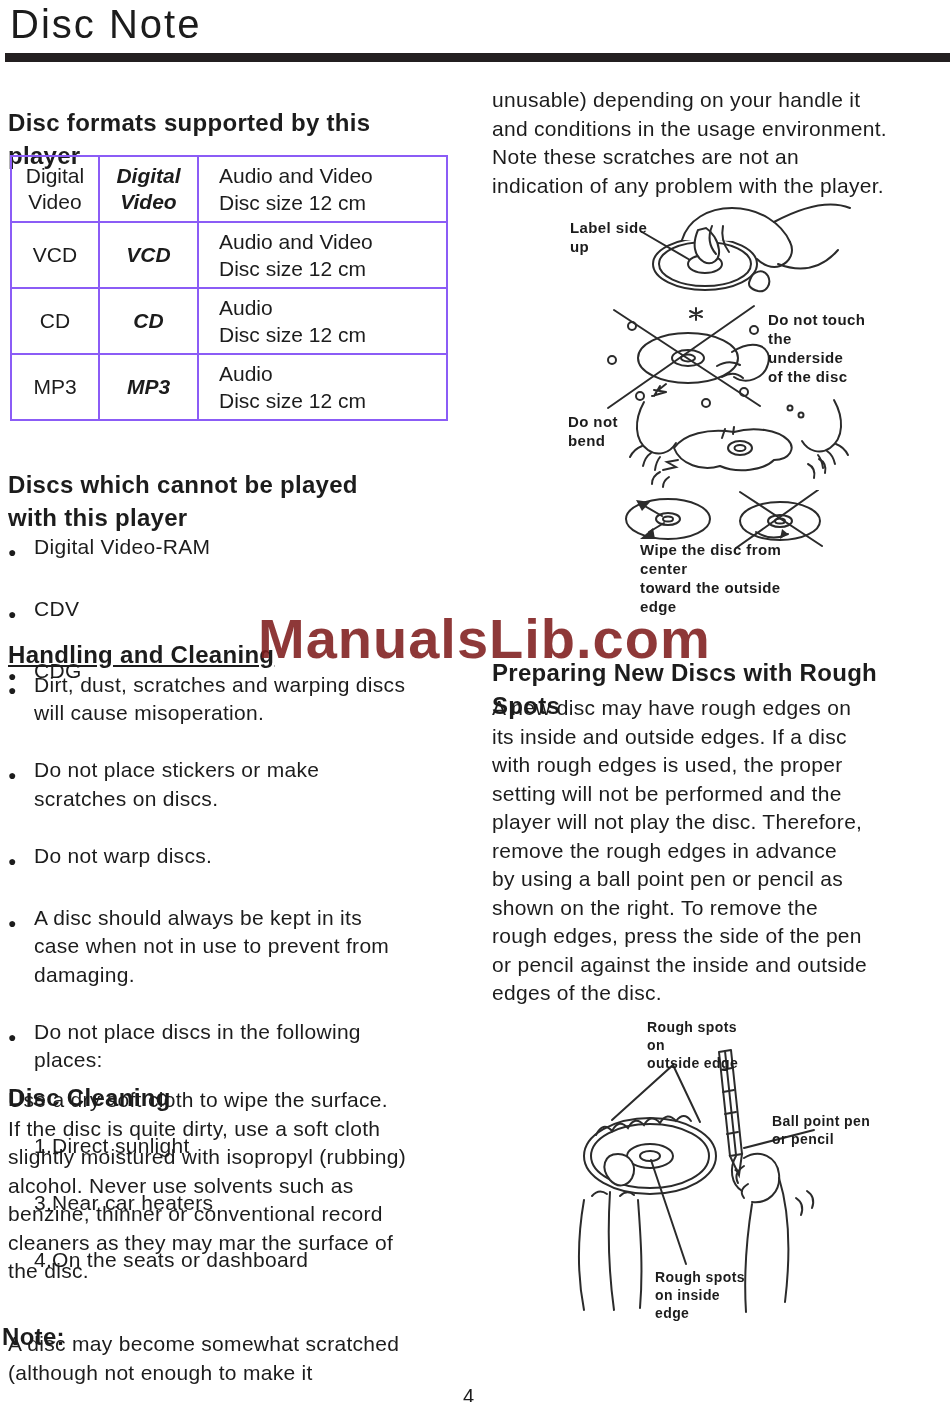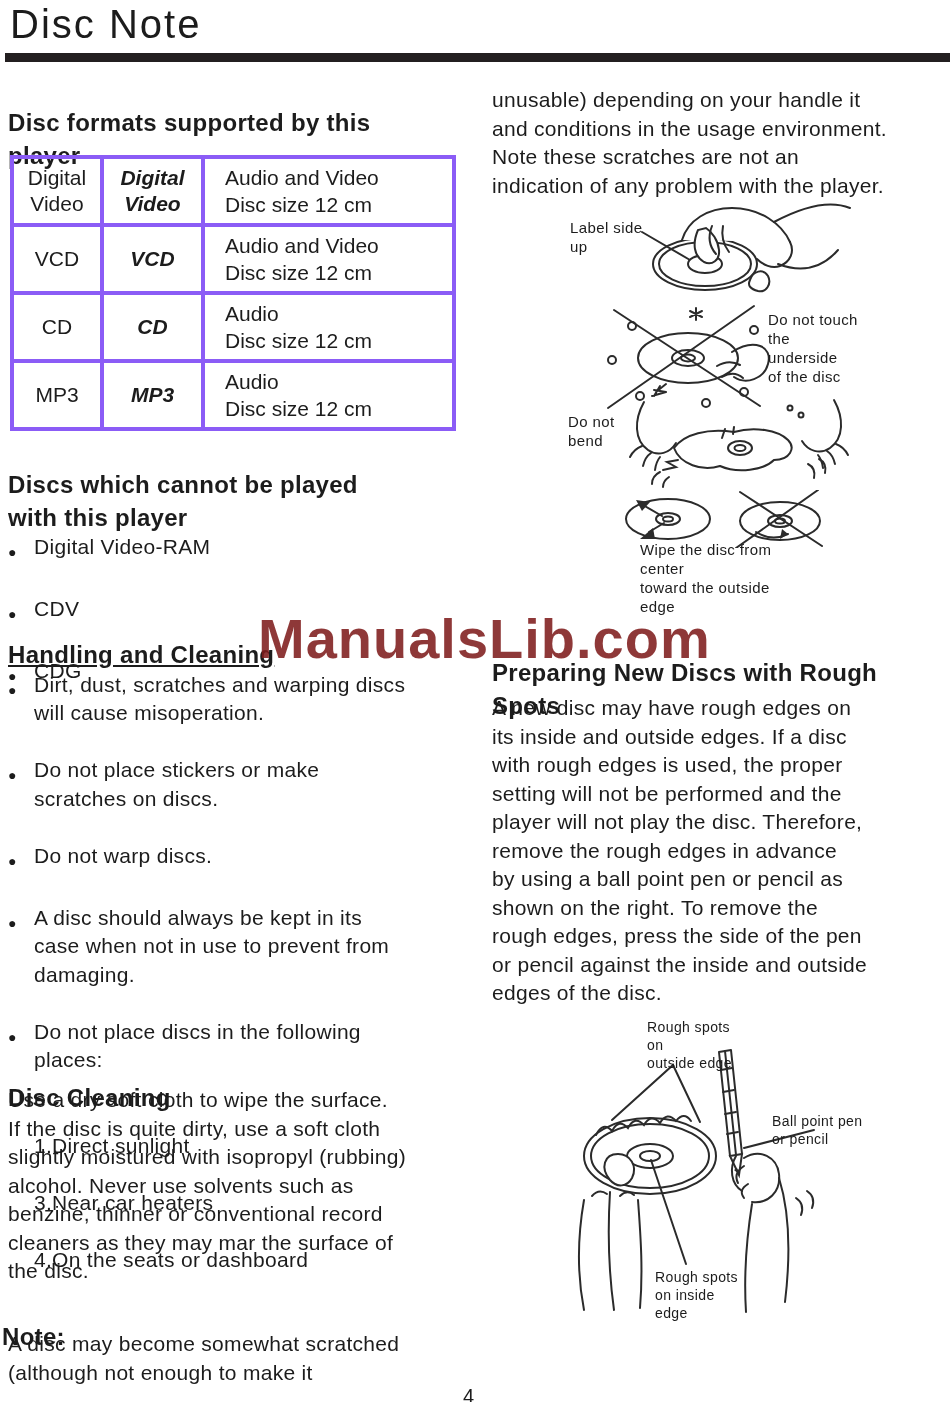--- a/index.html
+++ b/index.html
@@ -4,29 +4,29 @@
 <style>
   html,body{margin:0;padding:0;background:#fff;}
   .page{position:relative;width:950px;height:1402px;background:#fff;overflow:hidden;
         font-family:"Liberation Sans",sans-serif;color:#1c1c1c;}
   .abs{position:absolute;}
   .title{left:10px;top:2px;font-size:40px;font-weight:normal;letter-spacing:2px;}
   .rule{left:5px;top:53px;width:945px;height:9px;background:#231f20;}
   .sec{font-size:24px;font-weight:bold;line-height:33px;letter-spacing:0.3px;white-space:pre-line;margin-top:28px;}
   .body{font-size:21px;line-height:28.5px;letter-spacing:0.3px;white-space:pre-line;}
   table.fmt{border-collapse:collapse;}
-  table.fmt td{border:4px solid #8b5cf6;height:62px;font-size:21px;vertical-align:middle;margin-left:16px;}
+  table.fmt td{border:2px solid #8b5cf6;height:62px;font-size:21px;vertical-align:middle;margin-left:16px;}
   td.c1{width:84px;text-align:center;line-height:26px;}
   td.c2{width:95px;text-align:center;font-weight:bold;font-style:italic;line-height:26px;}
   td.c3{width:226px;padding-left:20px;line-height:27px;white-space:pre-line;}
   .brow{display:flex;align-items:flex-start;}
   .dot{width:26px;font-size:14px;padding-top:5px;flex:none;}
   .bt{flex:1;}
   .numlist{padding-left:26px;}
-  .figlabel{position:absolute;font-weight:normal;font-size:15px;line-height:19px;
+  .figlabel{position:absolute;font-weight:bold;font-size:15px;line-height:19px;
             letter-spacing:0.4px;white-space:pre-line;}
   .figlabel.sm{font-size:14px;line-height:18px;}
   svg{position:absolute;left:0;top:0;}
   .wm{font-weight:bold;font-size:56px;letter-spacing:1px;color:#7f1d1d;opacity:0.88;z-index:20;}
   .pnum{font-size:20px;}
 </style>
 </head>
 <body>
 
 <div class="page">

